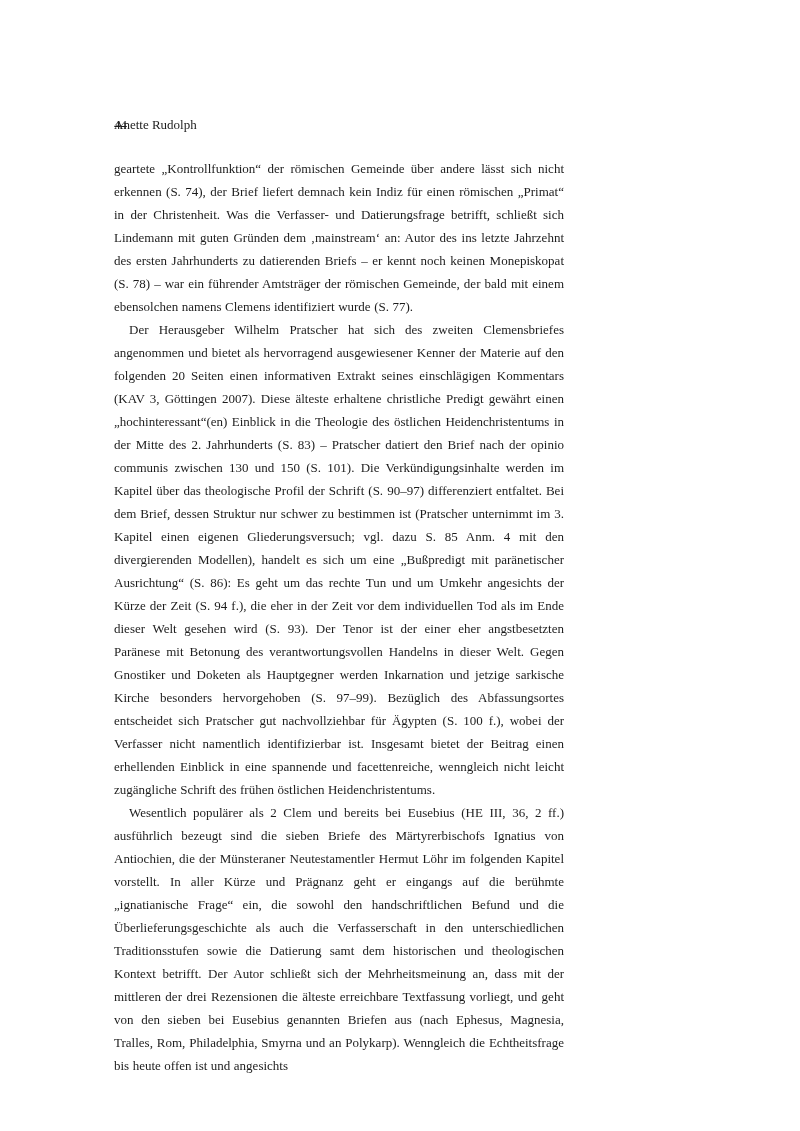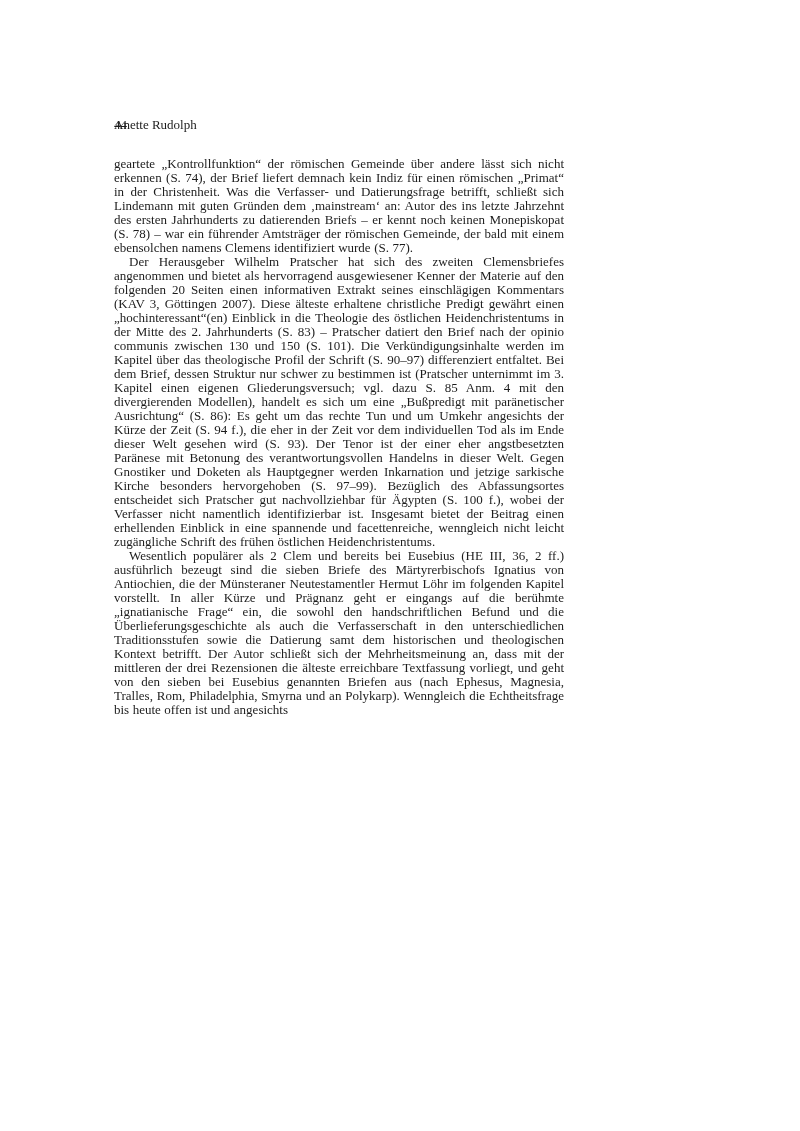--- a/index.html
+++ b/index.html
@@ -38,21 +38,21 @@
   .running-title {
     display: block;
     text-align: left;
   }
   .text-block {
     width: 450px;
   }
   .text-block p {
     margin: 0;
     font-size: 13px;
-    line-height: 14px;
+    line-height: 23px;
     text-align: justify;
     hyphens: auto;
     -webkit-hyphens: auto;
     word-spacing: 0.02em;
   }
   .para {
     text-indent: 15px;
   }
   .para.no-indent {
     text-indent: 0;

